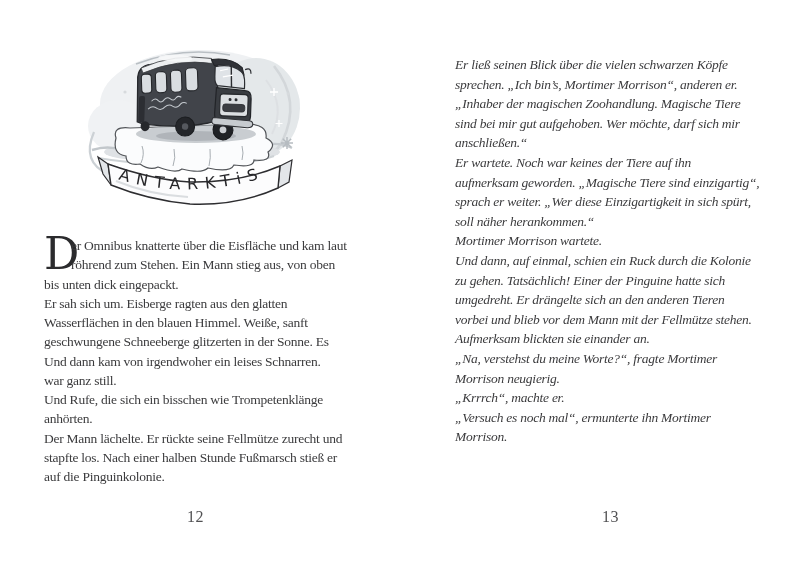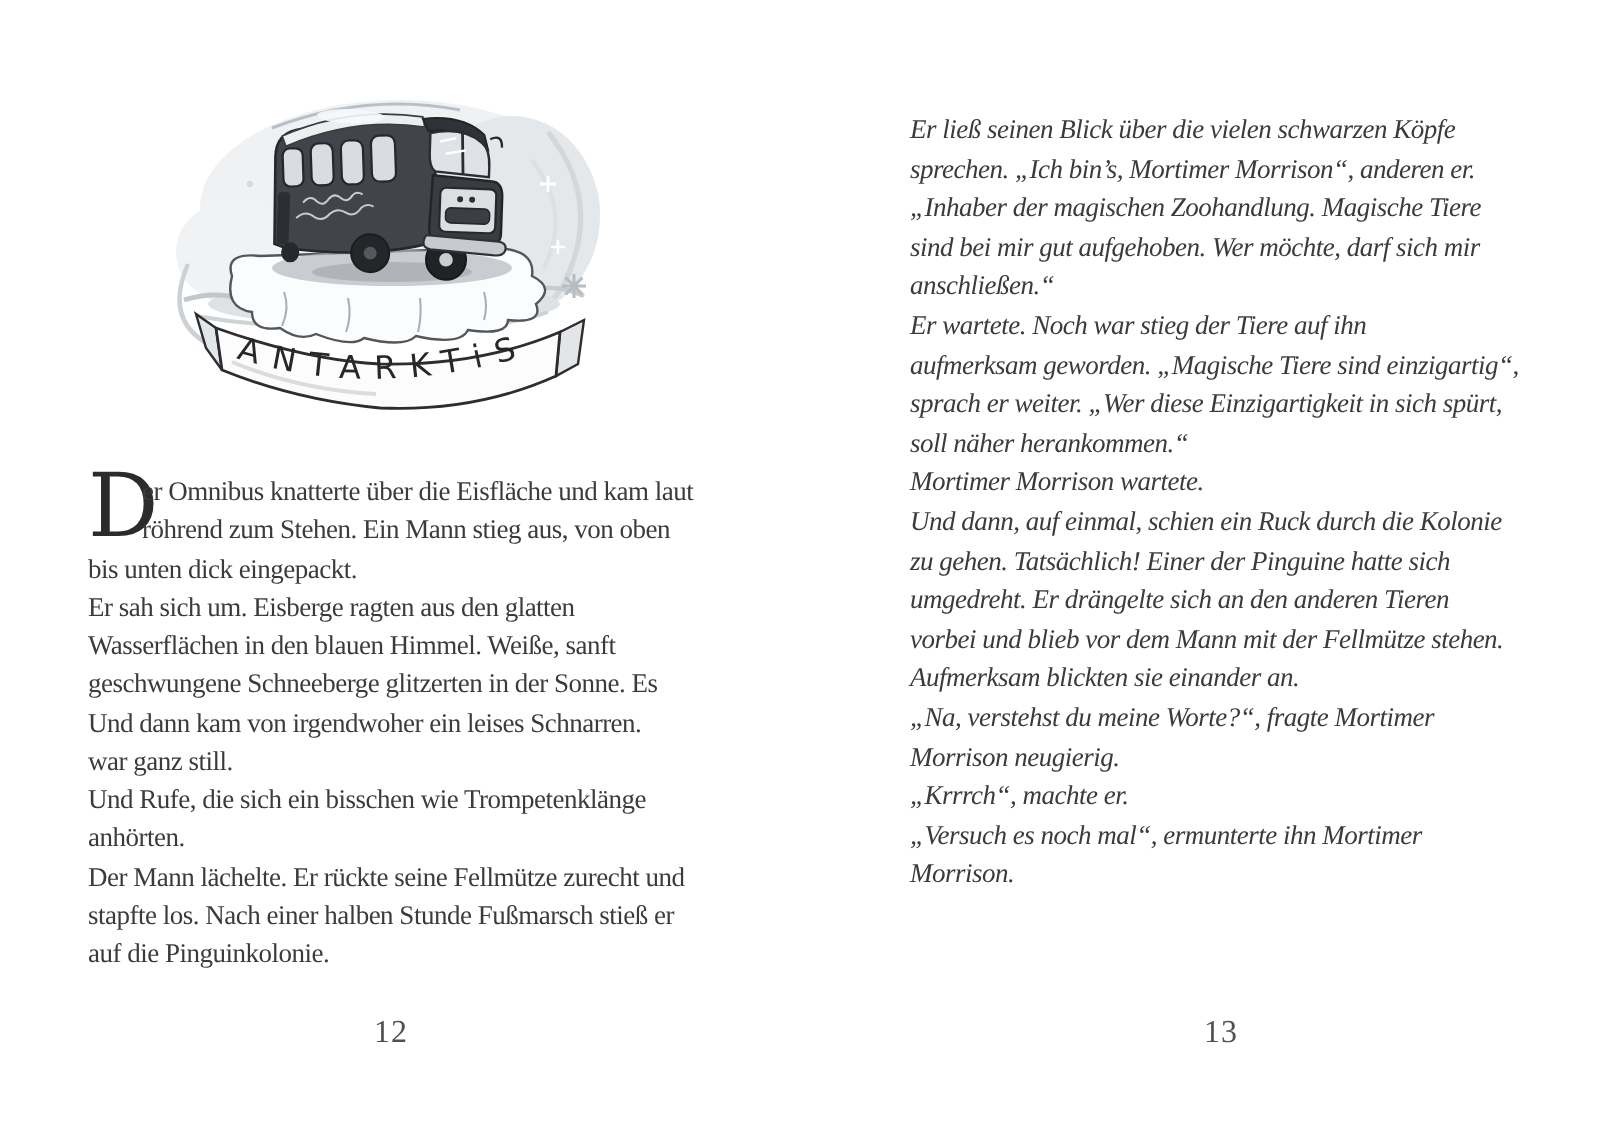--- a/index.html
+++ b/index.html
@@ -144,21 +144,21 @@
     <div class="pagenum left">12</div>
   </div>
 
   <div>
     <div class="textblock right-text">
         <div class="line">Er ließ seinen Blick über die vielen schwarzen Köpfe</div>
         <div class="line">sprechen. „Ich bin’s, Mortimer Morrison“, anderen er.</div>
         <div class="line">„Inhaber der magischen Zoohandlung. Magische Tiere</div>
         <div class="line">sind bei mir gut aufgehoben. Wer möchte, darf sich mir</div>
         <div class="line">anschließen.“</div>
-        <div class="line">Er wartete. Noch war stieg der Tiere auf ihn</div>
+        <div class="line">Er wartete. Noch war keines der Tiere auf ihn</div>
         <div class="line">aufmerksam geworden. „Magische Tiere sind einzigartig“,</div>
         <div class="line">sprach er weiter. „Wer diese Einzigartigkeit in sich spürt,</div>
         <div class="line">soll näher herankommen.“</div>
         <div class="line">Mortimer Morrison wartete.</div>
         <div class="line">Und dann, auf einmal, schien ein Ruck durch die Kolonie</div>
         <div class="line">zu gehen. Tatsächlich! Einer der Pinguine hatte sich</div>
         <div class="line">umgedreht. Er drängelte sich an den anderen Tieren</div>
         <div class="line">vorbei und blieb vor dem Mann mit der Fellmütze stehen.</div>
         <div class="line">Aufmerksam blickten sie einander an.</div>
         <div class="line">„Na, verstehst du meine Worte?“, fragte Mortimer</div>

